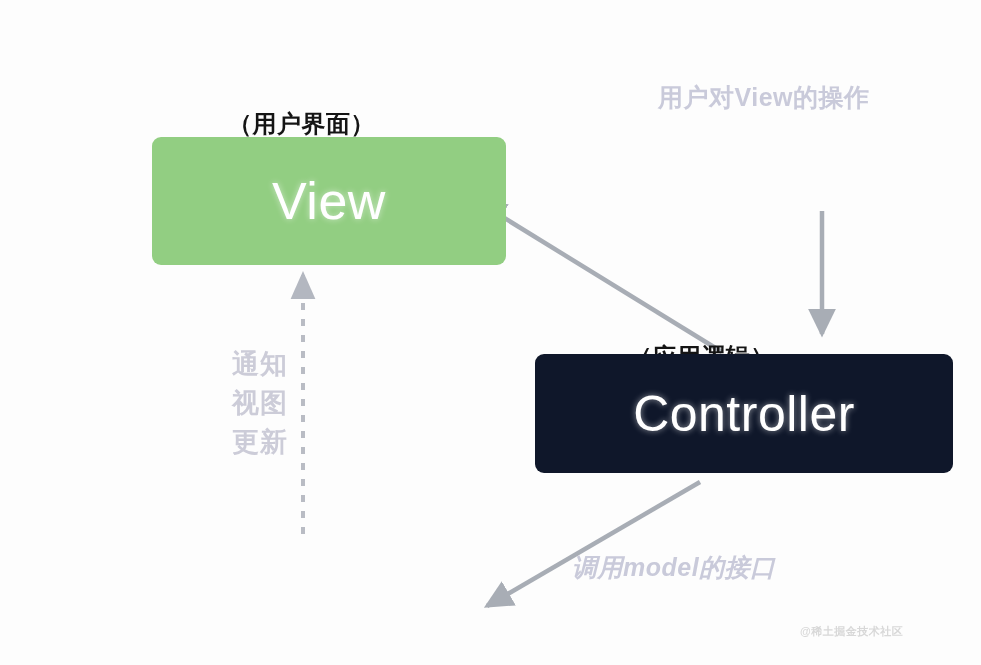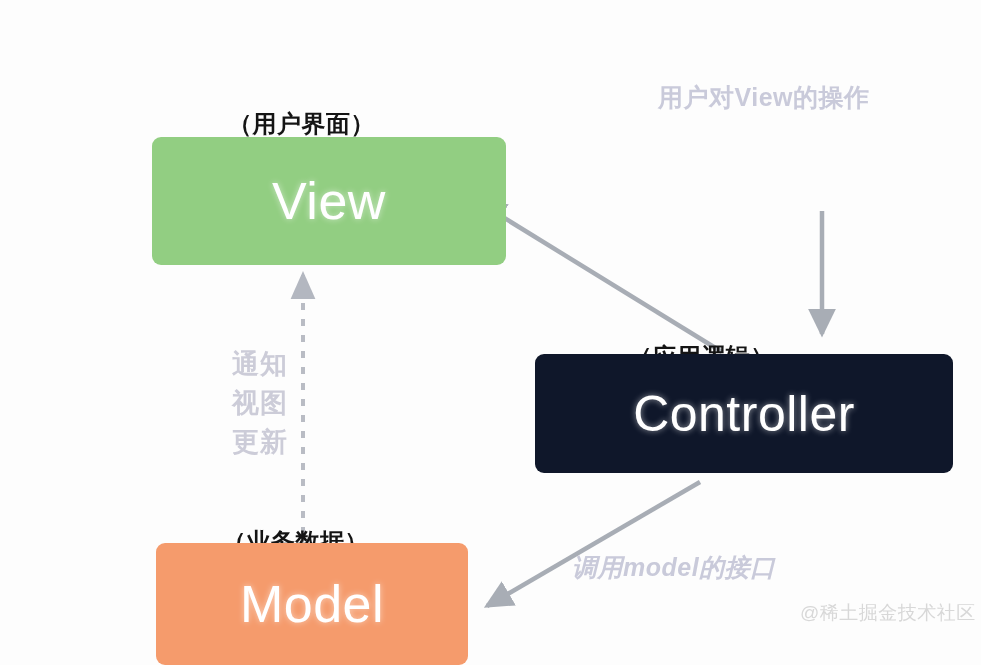--- a/index.html
+++ b/index.html
@@ -107,25 +107,26 @@
     font-weight: 700;
     line-height: 1.45;
     letter-spacing: 1px;
   }
   #annot-notify span { display: block; }
 
   
   #watermark {
     position: absolute;
     left: 800px;
-    top: 600px;
+    top: 624px;
     color: #d8d8d8;
-    font-size: 19px;
-    letter-spacing: 0.5px;
-    white-space: nowrap;
+    font-size: 11px;
+    letter-spacing: 0.5px;
+    white-space: nowrap;
+    font-weight: bold;
   }
   #watermark-sub {
     position: absolute;
     left: 770px;
     top: 652px;
     color: #e6e6e6;
     font-size: 15px;
     letter-spacing: 0.5px;
     white-space: nowrap;
     overflow: hidden;
@@ -176,24 +177,20 @@
   <div class="caption" id="caption-view">（用户界面）</div>
   <div class="node" id="node-view">
     <span class="node-label">View</span>
   </div>
 
   <div class="caption" id="caption-controller">（应用逻辑）</div>
   <div class="node" id="node-controller">
     <span class="node-label">Controller</span>
   </div>
 
-  <div class="caption" id="caption-model">（业务数据）</div>
-  <div class="node" id="node-model">
-    <span class="node-label">Model</span>
-  </div>
 
   <div class="annot" id="annot-input-desc">
     <div>用户对View的操作</div>
   </div>
 
 
 
   <div class="annot" id="annot-model-call">
     <div>调用model的接口</div>
   </div>

